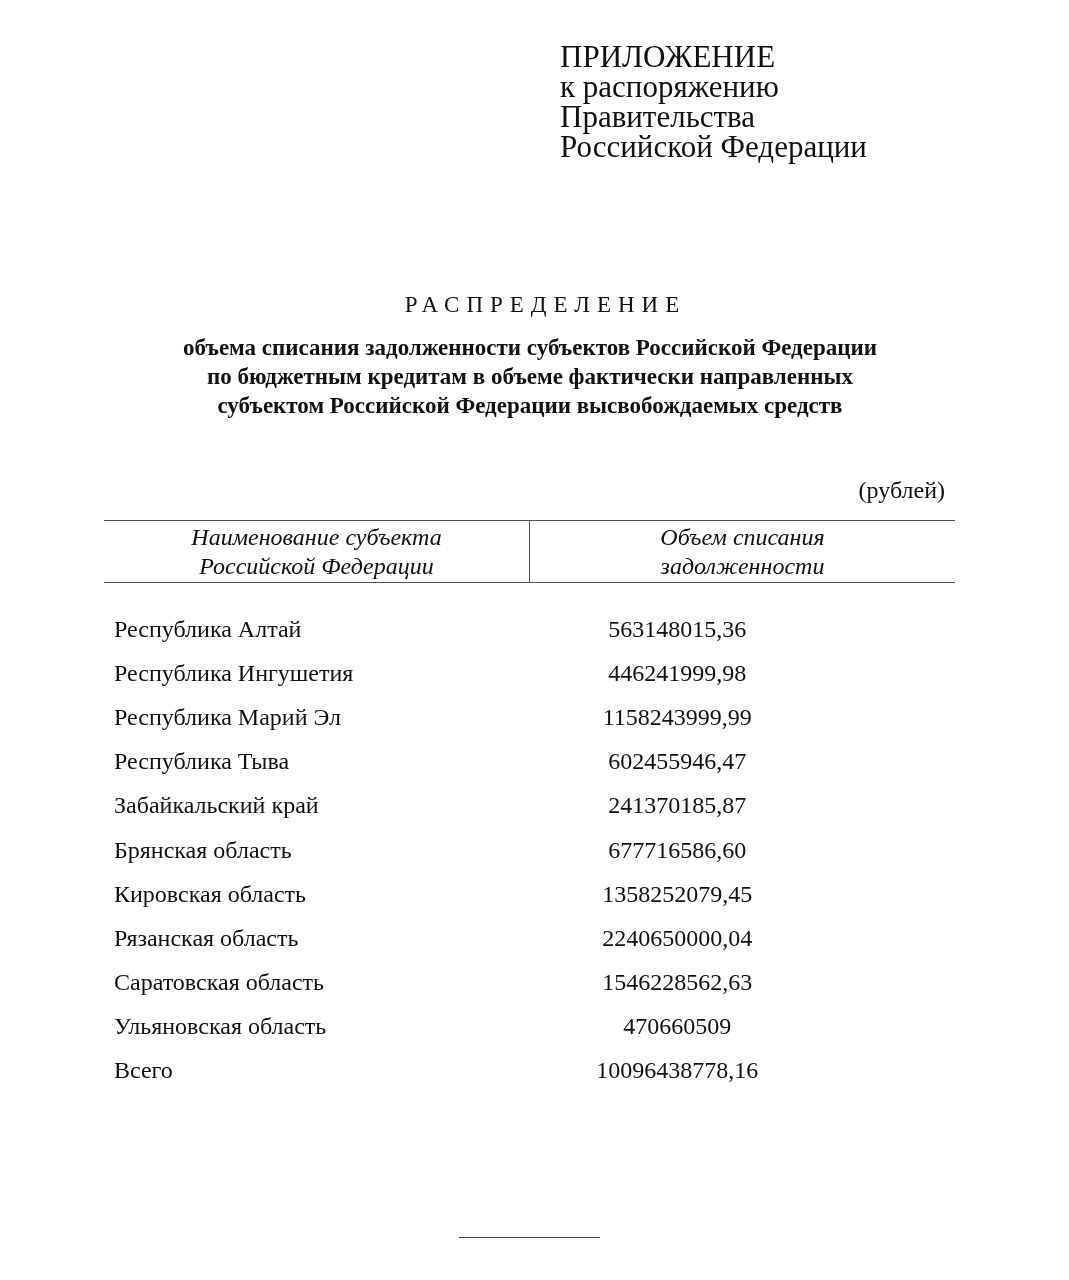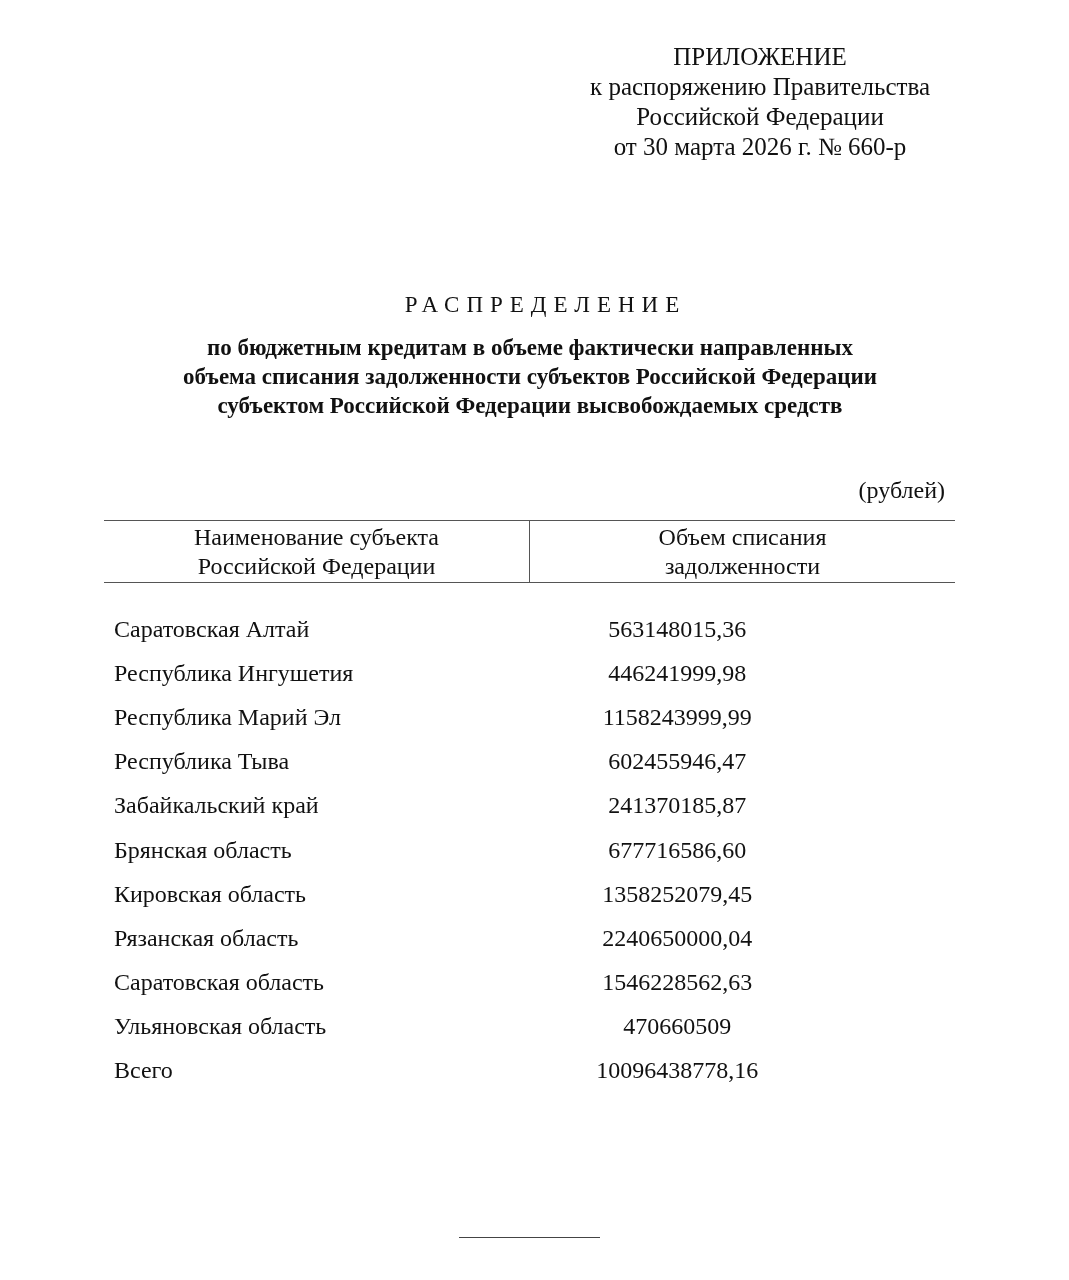--- a/index.html
+++ b/index.html
@@ -13,22 +13,22 @@
     position: relative;
     font-family: "Liberation Serif", "DejaVu Serif", serif;
     color: #111111;
     overflow: hidden;
   }
   .appendix {
     position: absolute;
     left: 560px;
     top: 42px;
     width: 400px;
-    text-align: center;
-    font-size: 25px;
+    text-align: left;
+    font-size: 31px;
     line-height: 30px;
   }
   .title {
     position: absolute;
     left: 11px;
     width: 1069px;
     top: 292px;
     text-align: center;
     font-weight: normal;
     font-size: 23px;
@@ -59,20 +59,21 @@
     font-size: 24px;
   }
   table.dist thead th {
     font-weight: normal;
     line-height: 29px;
     padding: 2px 0 1px 0;
     border-top: 1.5px solid #555;
     border-bottom: 1.5px solid #555;
     text-align: center;
     vertical-align: middle;
+    font-style: italic;
   }
   table.dist thead th.c1 {
     width: 425px;
     border-right: 1.5px solid #555;
   }
   table.dist tbody td {
     height: 44.2px;
     padding: 0;
     vertical-align: middle;
   }
@@ -96,49 +97,48 @@
     border-top: 1.5px solid #444;
   }
 </style>
 </head>
 <body>
 
 <div class="appendix">
   <div>ПРИЛОЖЕНИЕ</div>
   <div>к распоряжению Правительства</div>
   <div>Российской Федерации</div>
-  <div>от 30 марта 2026 г. № 660-р</div>
 </div>
 
 <div class="title">РАСПРЕДЕЛЕНИЕ</div>
 
 <div class="subtitle">
+  <div>объема списания задолженности субъектов Российской Федерации</div>
   <div>по бюджетным кредитам в объеме фактически направленных</div>
-  <div>объема списания задолженности субъектов Российской Федерации</div>
   <div>субъектом Российской Федерации высвобождаемых средств</div>
 </div>
 
 <div class="units">(рублей)</div>
 
 <table class="dist">
   <thead>
     <tr>
       <th class="c1">
         <div>Наименование субъекта</div>
         <div>Российской Федерации</div>
       </th>
       <th class="c2">
         <div>Объем списания</div>
         <div>задолженности</div>
       </th>
     </tr>
   </thead>
   <tbody id="table-body">
       <tr>
-        <td class="name">Саратовская Алтай</td>
+        <td class="name">Республика Алтай</td>
         <td class="val">563148015,36</td>
       </tr>
       <tr>
         <td class="name">Республика Ингушетия</td>
         <td class="val">446241999,98</td>
       </tr>
       <tr>
         <td class="name">Республика Марий Эл</td>
         <td class="val">1158243999,99</td>
       </tr>

